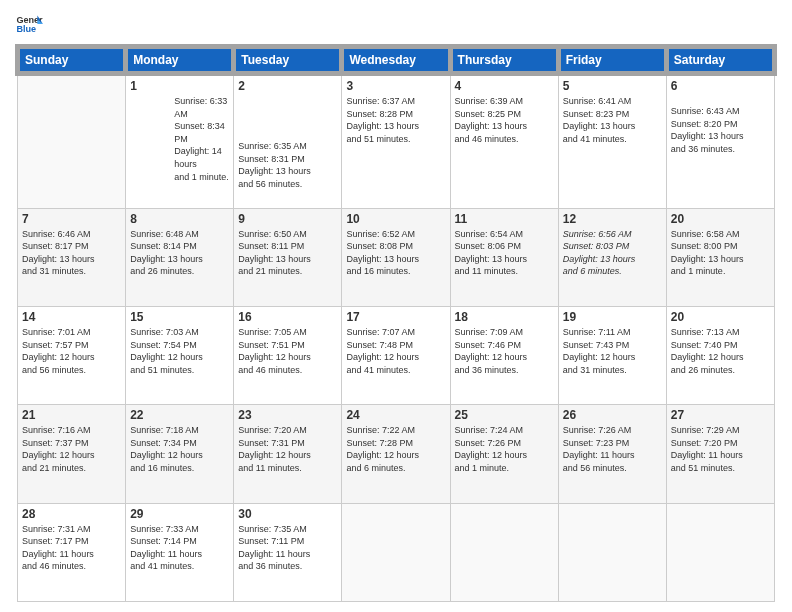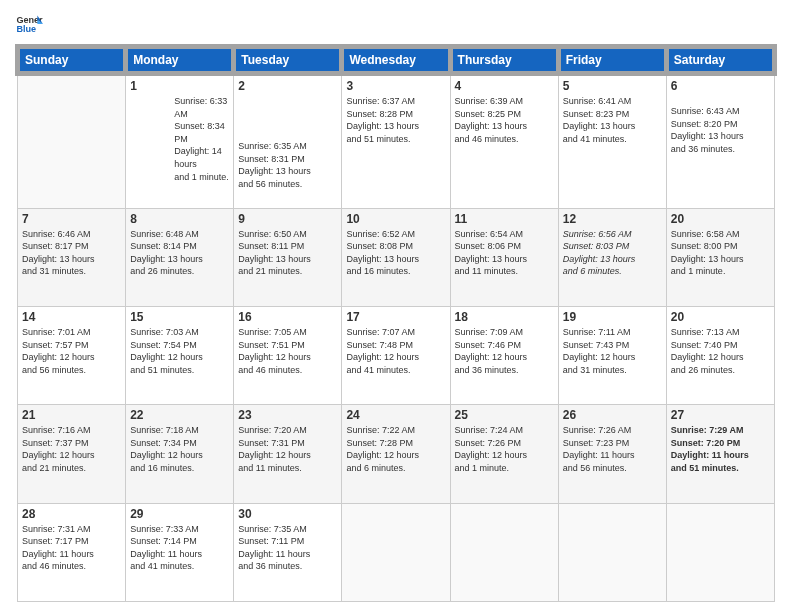--- a/index.html
+++ b/index.html
@@ -305,21 +305,21 @@
           </td>
           <td>
             <span class="day-num">26</span>
             <div class="day-info" style="white-space: pre-line;">Sunrise: 7:26 AM
 Sunset: 7:23 PM
 Daylight: 11 hours
 and 56 minutes.</div>
           </td>
           <td>
             <span class="day-num">27</span>
-            <div class="day-info" style="white-space: pre-line; font-weight: bold;">Sunrise: 7:29 AM
+            <div class="day-info" style="white-space: pre-line;">Sunrise: 7:29 AM
 Sunset: 7:20 PM
 Daylight: 11 hours
 and 51 minutes.</div>
           </td>
         </tr>
         <tr>
           <td>
             <span class="day-num">28</span>
             <div class="day-info" style="white-space: pre-line;">Sunrise: 7:31 AM
 Sunset: 7:17 PM

